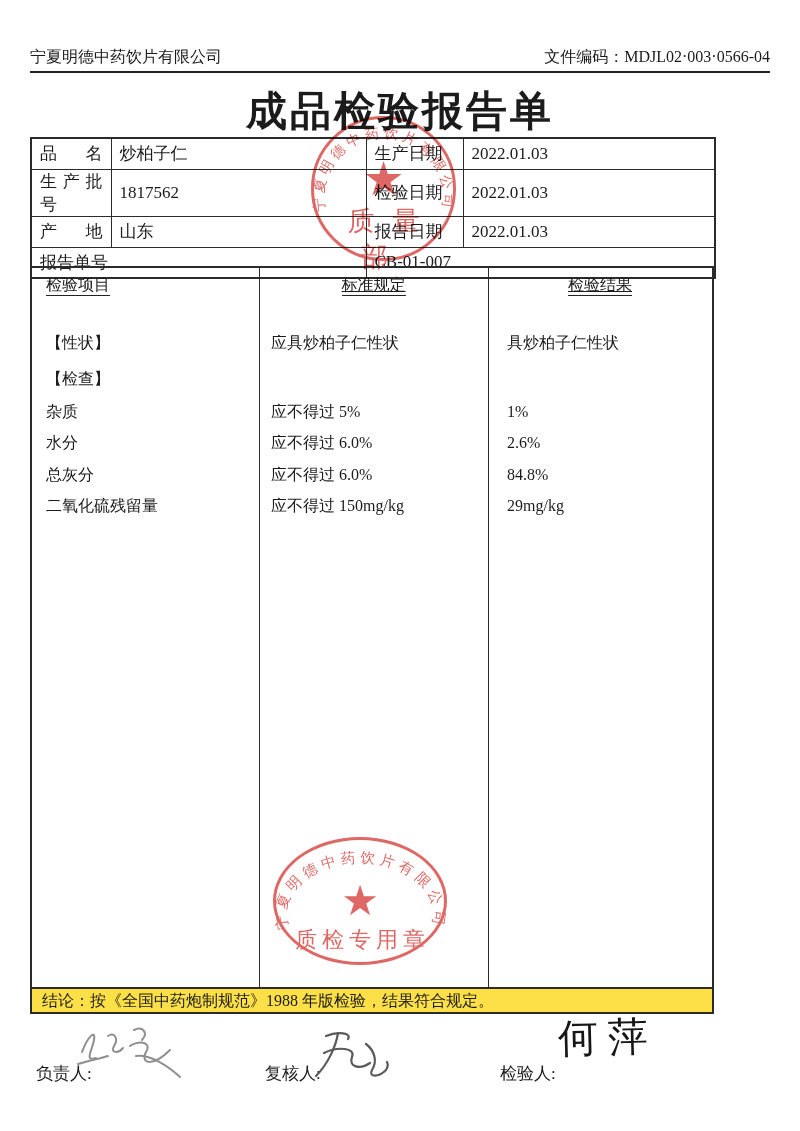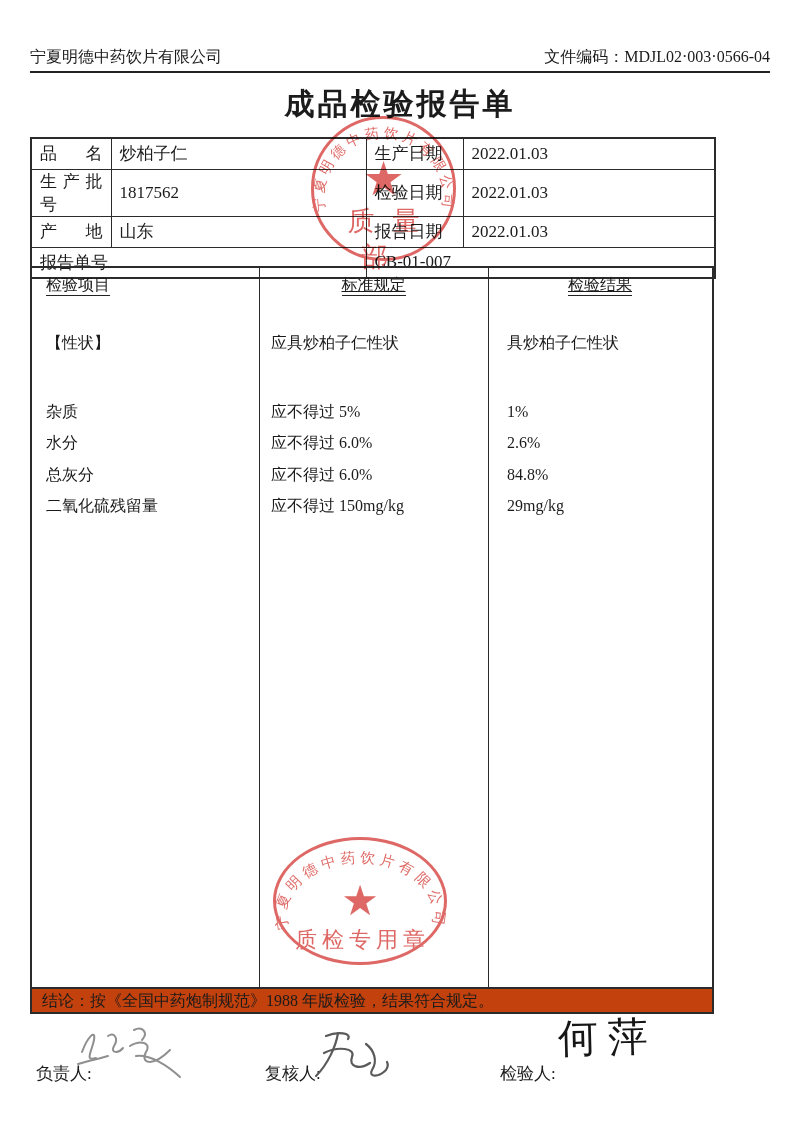--- a/index.html
+++ b/index.html
@@ -12,21 +12,21 @@
   }
   
   .hdr {
     position:absolute; left:30px; top:46px; width:740px; height:27px;
     border-bottom:2px solid #222; font-size:16px;
     display:flex; justify-content:space-between; align-items:flex-end;
     padding-bottom:3px;
   }
   .title {
     position:absolute; left:0; top:84px; width:800px; text-align:center;
-    font-size:30px; font-weight:bold; letter-spacing:3px;
+    font-size:41px; font-weight:bold; letter-spacing:3px;
   }
   
   table.info {
     position:absolute; left:30px; top:137px; width:684px;
     border-collapse:collapse; table-layout:fixed;
     border:2px solid #2b2b2b; font-size:17px;
   }
   table.info td { border:1px solid #2b2b2b; height:31px; padding:0 8px; overflow:hidden; }
   .jlabel { display:block; width:100%; text-align:justify; text-align-last:justify; }
   
@@ -39,21 +39,21 @@
   .c1 { width:227px; padding-left:14px; }
   .c2 { width:229px; padding-left:12px; }
   .c3 { width:224px; padding-left:19px; }
   .rhead .c1 { padding-left:14px; }
   .rhead .c2, .rhead .c3 { text-align:center; padding-left:0;text-decoration:underline; }
   .uline { border-bottom:1px solid #222; padding-bottom:2px; }
   
   .conclusion {
     position:absolute; left:30px; top:987px; width:684px; height:27px;
     border:2px solid #2b2b2b; font-size:16px; line-height:23px; padding-left:10px;
-    background:#c2410c;
+    background:#fde047;
   }
   
   .sigrow { position:absolute; left:30px; top:1018px; width:740px; height:90px; font-size:17px; }
   .siglabel { position:absolute; top:0;margin-top:44px; }
   .sig-svg { position:absolute; }
   .insp-name {
     position:absolute; left:528px; top:-8px; font-size:40px; letter-spacing:10px;
     color:#161616; transform:rotate(-1.5deg); font-weight:500;
   }
   
@@ -131,20 +131,25 @@
       <div class="c1"><span class="uline">检验项目</span></div>
       <div class="c2"><span class="uline">标准规定</span></div>
       <div class="c3"><span class="uline">检验结果</span></div>
     </div>
 
     <div class="rrow" style="top:64px">
       <div class="c1">【性状】</div>
       <div class="c2">应具炒柏子仁性状</div>
       <div class="c3">具炒柏子仁性状</div>
     </div>
+    <div class="rrow" style="top:100px">
+      <div class="c1">【检查】</div>
+      <div class="c2"></div>
+      <div class="c3"></div>
+    </div>
     <div class="rrow" style="top:133px">
       <div class="c1">杂质</div>
       <div class="c2">应不得过 5%</div>
       <div class="c3">1%</div>
     </div>
     <div class="rrow" style="top:164px">
       <div class="c1">水分</div>
       <div class="c2">应不得过 6.0%</div>
       <div class="c3">2.6%</div>
     </div>

